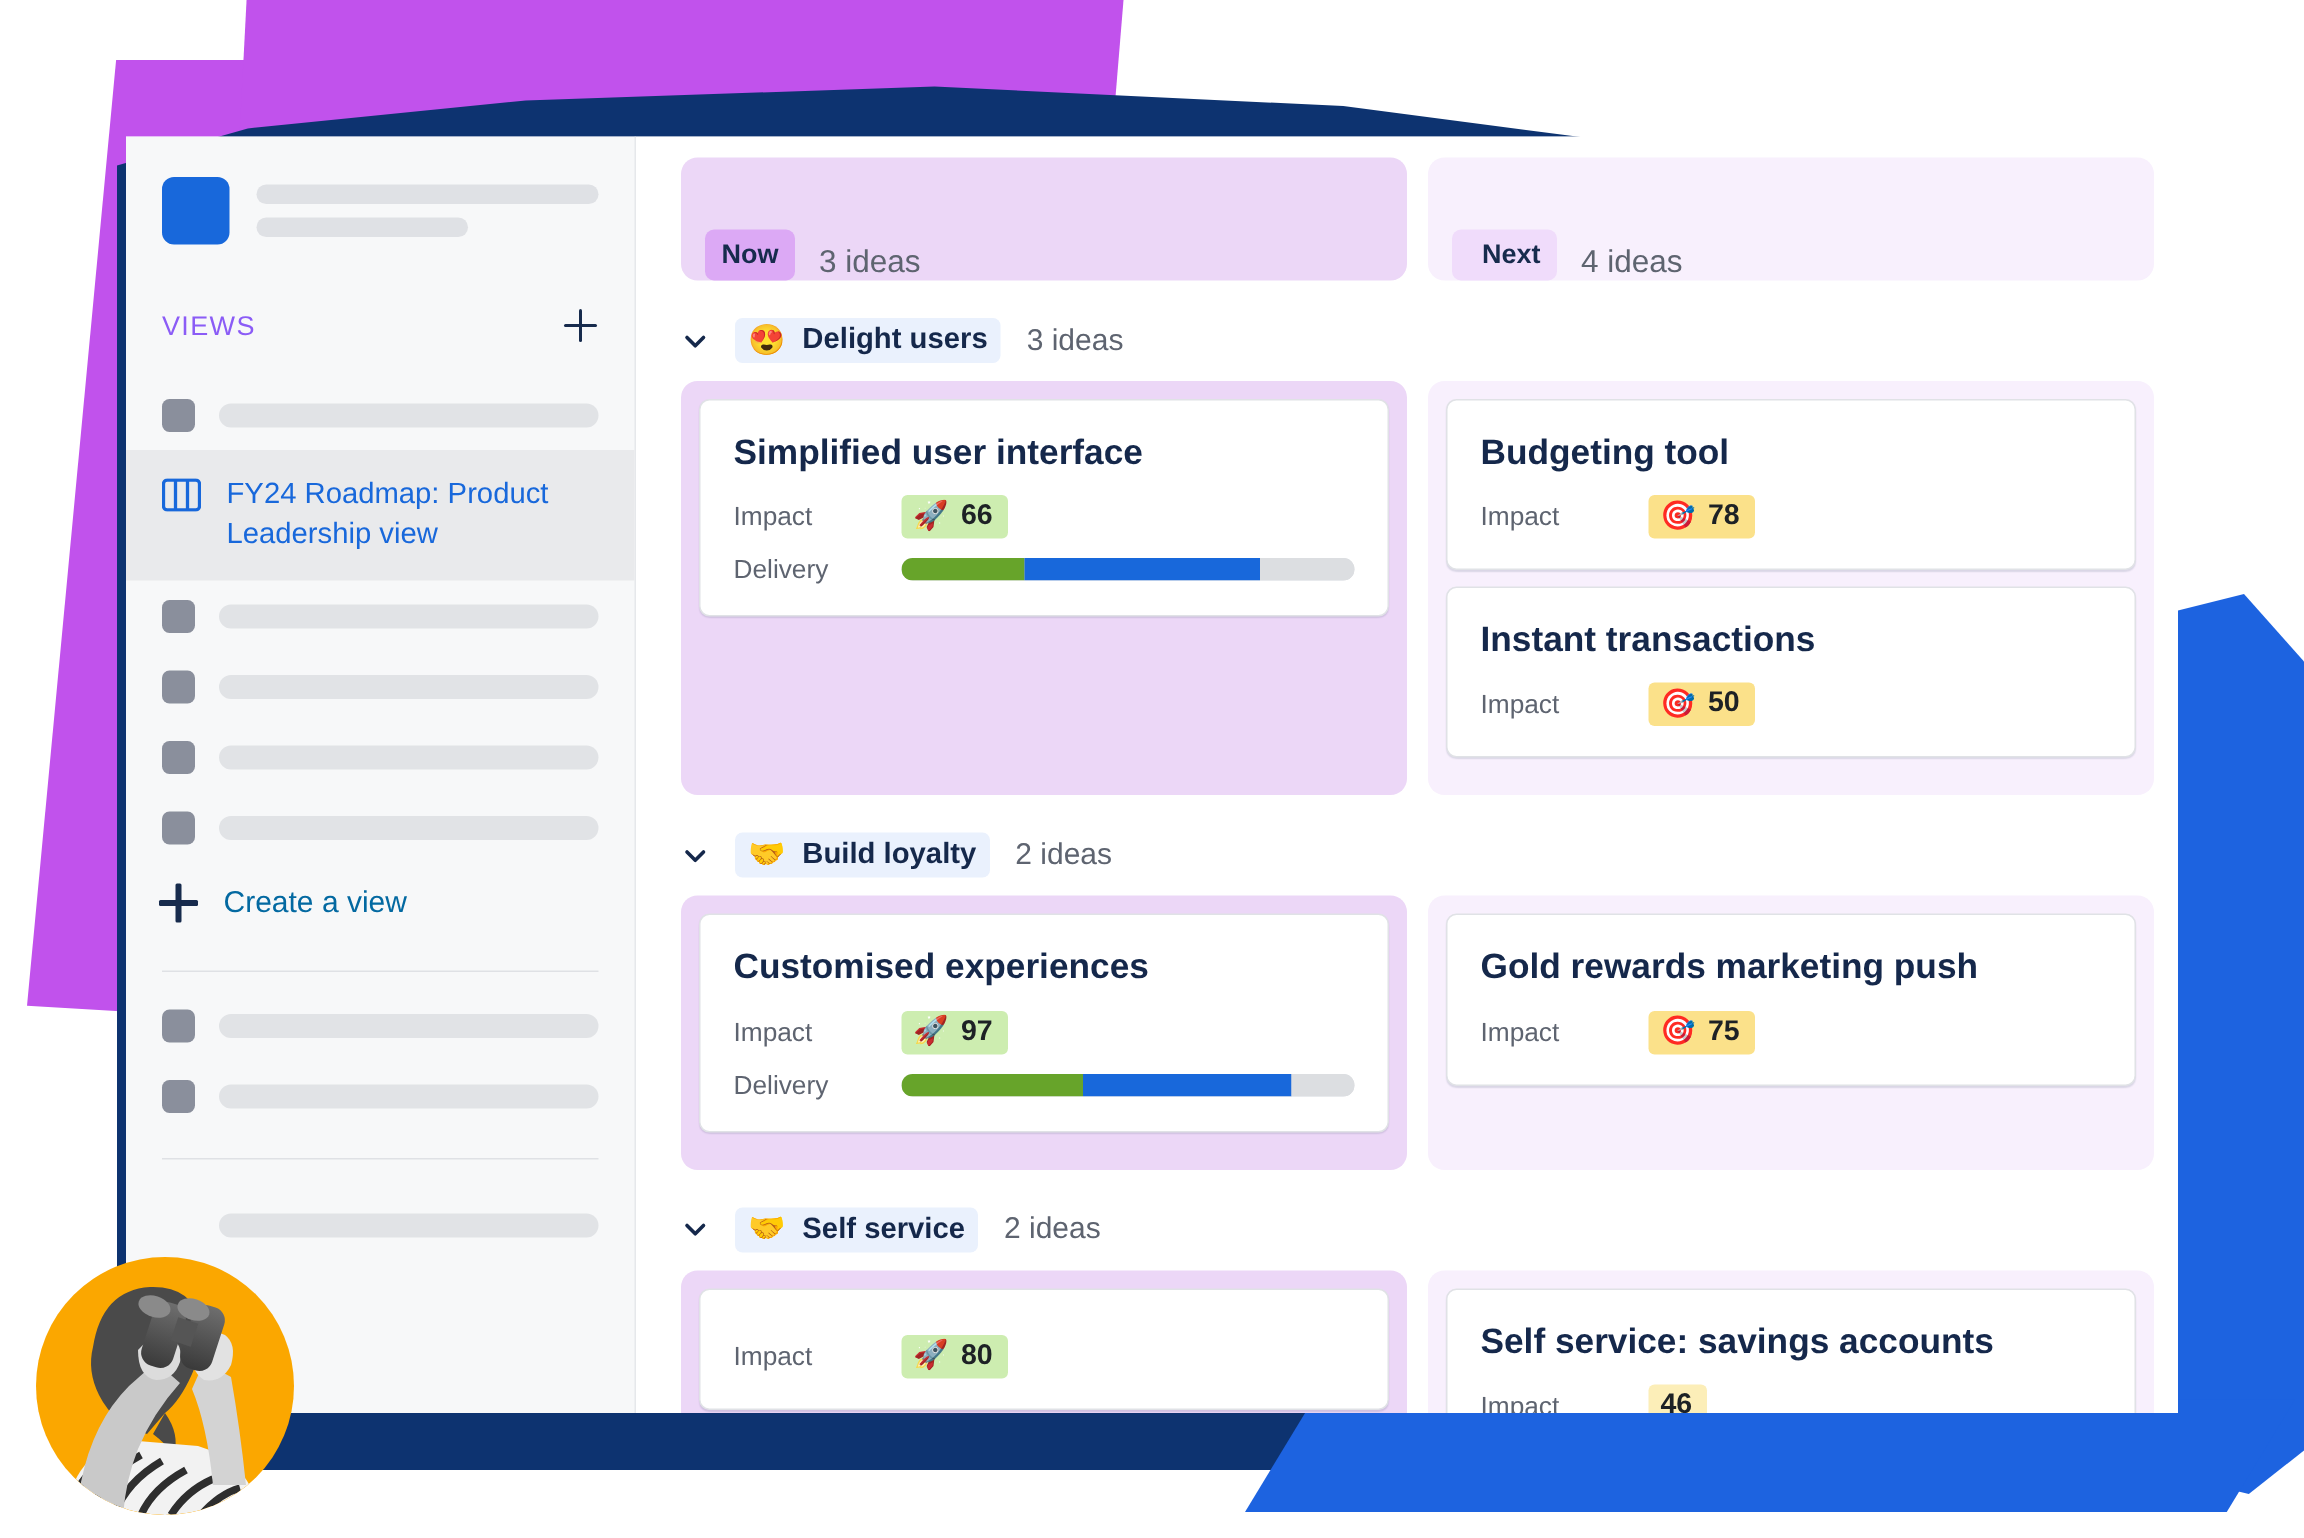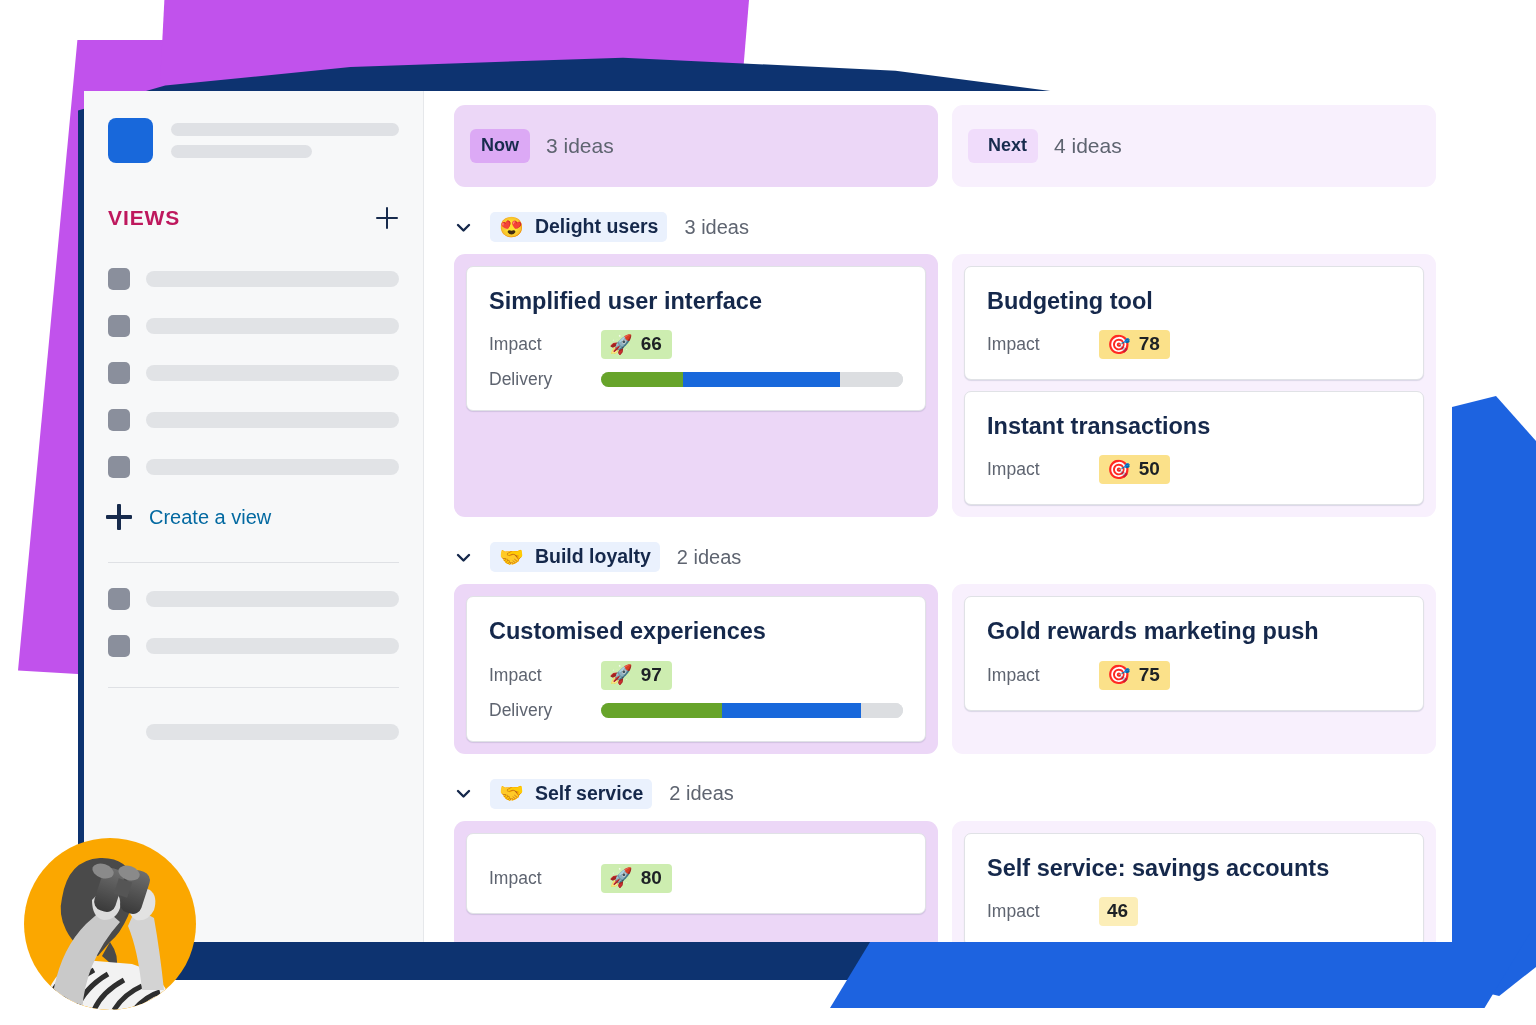--- a/index.html
+++ b/index.html
@@ -65,21 +65,21 @@
   .logo-square { width: 45px; height: 45px; border-radius: 8px; background: #1868db; flex: 0 0 45px; }
   .logo-lines { flex: 1; display: flex; flex-direction: column; gap: 9px; }
   .skel { background: #dfe1e5; border-radius: 7px; height: 13px; }
   .skel-w100 { width: 100%; }
   .skel-w62 { width: 62%; }
 
   .views-header {
     display: flex; align-items: center; justify-content: space-between;
     padding: 43px 25px 0 24px;
   }
-  .views-label { font-size: 21px; letter-spacing: 0.9px; font-weight: 700; color: #be185d; }
+  .views-label { font-size: 18px; letter-spacing: 0.9px; font-weight: 400; color: #8b5cf6; }
   .plus-icon { width: 22px; height: 22px; position: relative; }
   .plus-icon::before, .plus-icon::after {
     content: ""; position: absolute; background: #172b4d; border-radius: 1px;
   }
   .plus-icon::before { left: 0; top: 9.5px; width: 22px; height: 2.6px; }
   .plus-icon::after { top: 0; left: 9.7px; height: 22px; width: 2.6px; }
 
   .side-row {
     display: flex; align-items: center; gap: 16px;
     padding: 0 24px; height: 47px;
@@ -110,21 +110,21 @@
   .create-plus::after { top: 0; left: 11.2px; height: 26px; width: 3.6px; }
   .create-label { font-size: 20px; color: #0369a1; }
 
   .divider { height: 1px; background: #dfe1e5; margin: 18px 24px 0 24px; }
 
   
   .board { flex: 1; height: 100%; padding: 0 0 0 0; position: relative; overflow: hidden; background:#fff; }
   .col-headers { display: flex; gap: 14px; padding: 14px 16px 0 30px; }
   .col-head {
     flex: 1; border-radius: 11px; height: 82px;
-    display: flex; align-items: center; gap: 16px; padding-left: 16px;
+    display: flex; align-items: flex-end; gap: 16px; padding-left: 16px;
   }
   .col-head.now { background: #ecd7f7; }
   .col-head.next { background: #f8f0fd; }
   .chip {
     font-size: 18px; font-weight: 700; color: #172b4d;
     padding: 6px 11px 7px 11px; border-radius: 6px;
   }
   .chip.now { background: #dca9f5; }
   .chip.next { background: #f0dcfb; padding-left: 20px; }
   .ideas-count { font-size: 21px; color: #5e6470; }
@@ -149,21 +149,21 @@
   .lane { display: flex; gap: 14px; padding: 12px 16px 0 30px; align-items: stretch; }
   .lane-col { flex: 1; border-radius: 11px; padding: 12px; }
   .lane-col.now { background: #ecd7f7; }
   .lane-col.next { background: #f8f0fd; }
 
   .card {
     background: #fff; border: 1px solid #e0e2e6; border-radius: 7px;
     padding: 20px 22px 20px 22px; margin-bottom: 11px;
     box-shadow: 0 1px 1px rgba(9,30,66,0.12);
   }
-  .card:last-child { margin-bottom: 0; }
+  .card:last-child { margin-bottom: 13px; }
   .card-title {
     font-size: 23.5px; font-weight: 700; color: #15284b;
     margin-bottom: 15px; line-height: 1.2;
   }
   .field-row { display: flex; align-items: center; margin-top: 10px; }
   .field-label { font-size: 17.5px; color: #5e6470; width: 112px; flex: 0 0 112px; }
   .badge {
     display: inline-flex; align-items: center; gap: 8px;
     border-radius: 4px; padding: 3px 10px 4px 8px;
     font-size: 19px; font-weight: 700; color: #1d2125;
@@ -216,20 +216,30 @@
       <div class="views-header">
         <div class="views-label">VIEWS</div>
         <div class="plus-icon"></div>
       </div>
 
       <div class="side-row first-row">
         <div class="sq"></div>
         <div class="bar"></div>
       </div>
 
+      <div class="side-item-active">
+        <span class="board-icon">
+          <svg width="26" height="22" viewBox="0 0 26 22">
+            <rect x="1" y="1" width="24" height="20" rx="2.5" fill="none" stroke="#1868db" stroke-width="2.2"></rect>
+            <line x1="9" y1="1" x2="9" y2="21" stroke="#1868db" stroke-width="2.2"></line>
+            <line x1="17" y1="1" x2="17" y2="21" stroke="#1868db" stroke-width="2.2"></line>
+          </svg>
+        </span>
+        <span class="view-name">FY24 Roadmap: Product Leadership view</span>
+      </div>
 
       <div class="side-row">
         <div class="sq"></div>
         <div class="bar"></div>
       </div>
       <div class="side-row">
         <div class="sq"></div>
         <div class="bar"></div>
       </div>
       <div class="side-row">

